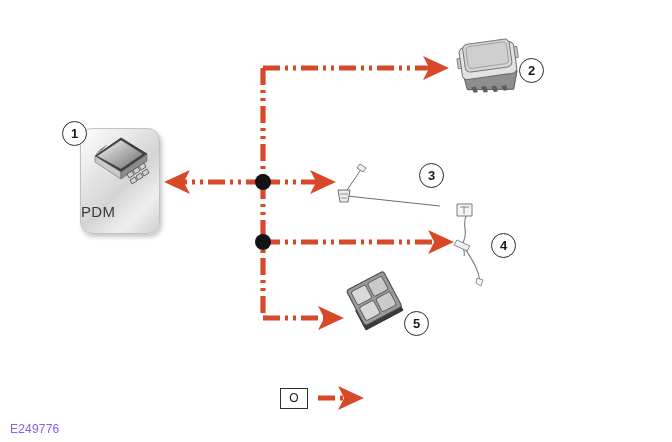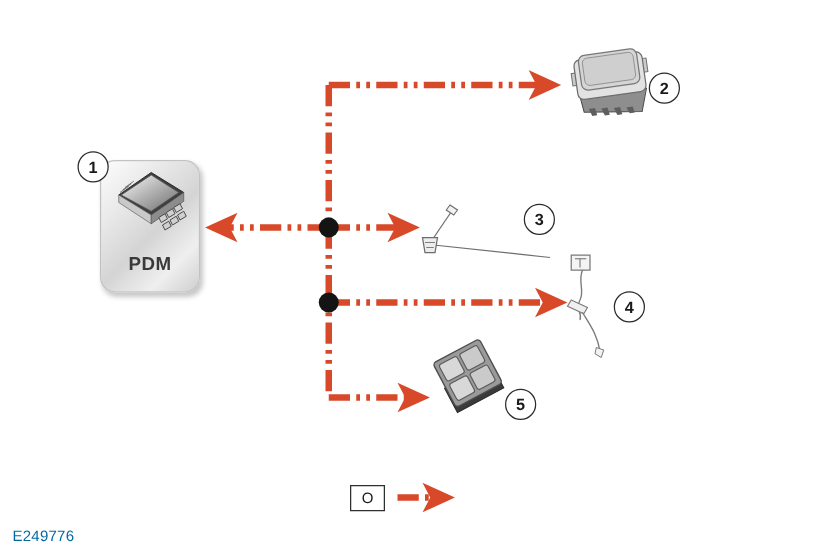--- a/index.html
+++ b/index.html
@@ -34,23 +34,23 @@
     border-radius: 12px;
     background: linear-gradient(135deg, #fdfdfd 0%, #e9e9e9 28%, #d4d4d4 55%, #efefef 78%, #cfcfcf 100%);
     box-shadow: 2px 3px 4px rgba(0,0,0,0.22);
     border: 1px solid #c2c2c2;
   }
   .pdm-label {
     position: absolute;
     left: 0;
     right: 0;
     bottom: 13px;
-    text-align: center;
+    text-align: left;
     font-size: 15px;
-    font-weight: bold;
+    font-weight: normal;
     color: #3a3a3a;
     letter-spacing: 0.3px;
   }
   .pdm-icon {
     position: absolute;
     left: 6px;
     top: 5px;
     width: 66px;
     height: 60px;
   }
@@ -83,21 +83,21 @@
     line-height: 19px;
     font-size: 12px;
     color: #1a1a1a;
   }
   
   .figure-ref {
     position: absolute;
     left: 10px;
     top: 422px;
     font-size: 12px;
-    color: #0369a1;
+    color: #8b5cf6;
     letter-spacing: 0.2px;
     text-align: center;
   }
 </style>
 </head>
 <body>
 
 <div id="canvas">
 
   <svg class="svg-layer" viewBox="0 0 672 442">

